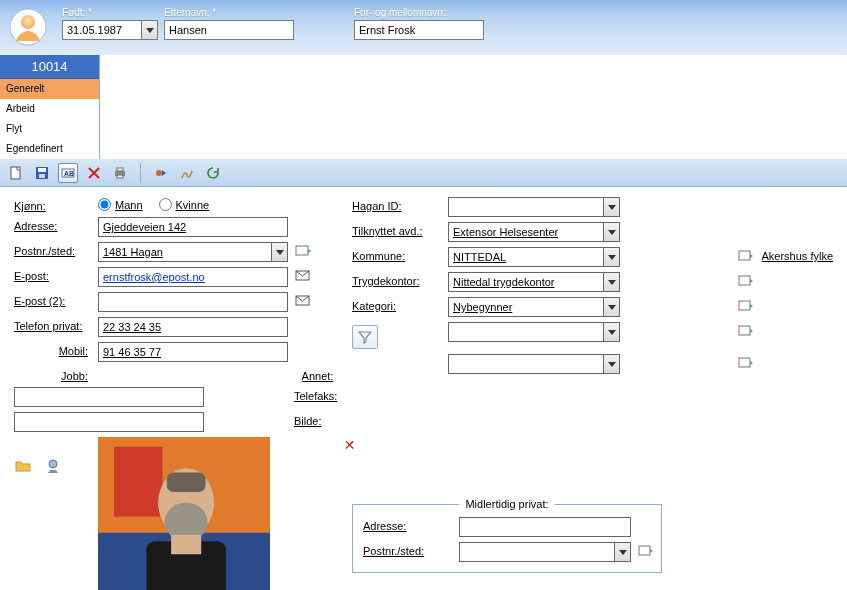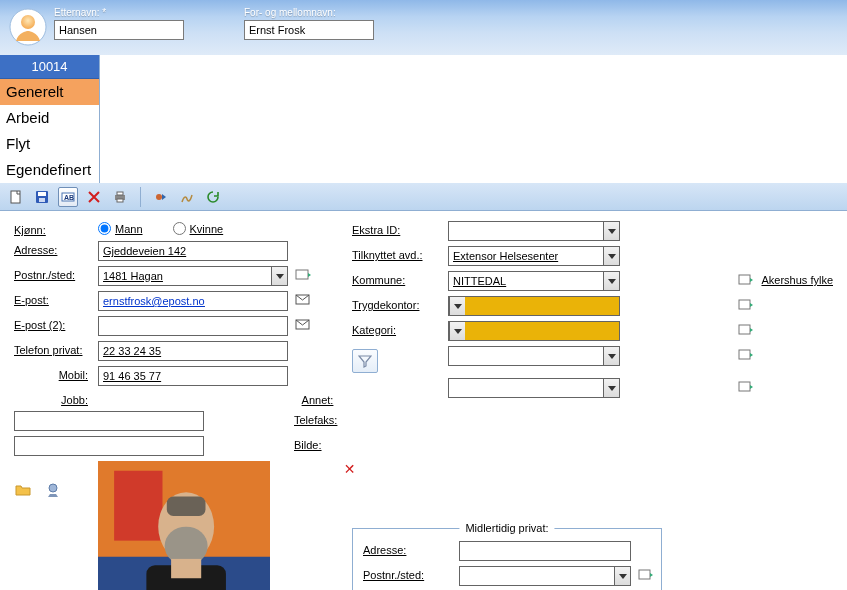--- a/index.html
+++ b/index.html
@@ -25,21 +25,21 @@
   .combo { display: inline-flex; align-items: stretch; border: 1px solid #7a7a7a; background: #fff; }
   .combo input { border: none; outline: none; padding: 2px 4px; font: inherit; height: 18px; }
   .combo .drop-btn { width: 16px; background: linear-gradient(#f2f2f2,#dcdcdc); border-left: 1px solid #7a7a7a; display:flex; align-items:center; justify-content:center; cursor:pointer; }
   .combo .drop-btn::after { content:''; border-left:4px solid transparent; border-right:4px solid transparent; border-top:5px solid #333; }
   .textin { border:1px solid #7a7a7a; background:#fff; padding:2px 4px; font:inherit; height:20px; }
 
   
   .main { display: flex; height: calc(590px - 55px); flex-direction: column; }
   .sidebar { width: 100px; background: #fff; border-right: 1px solid #8faed2; display:flex; flex-direction:column; }
   .sidebar .id-box { background:#3d70c5; color:#fff; text-align:center; font-size:13px; padding:4px 0; border-bottom:1px solid #305fa9; }
-  .sidebar .nav-item { padding:4px 6px; font-size:15px; cursor:pointer; border-bottom:1px solid transparent; }
+  .sidebar .nav-item { padding:4px 6px; font-size:10px; cursor:pointer; border-bottom:1px solid transparent; }
   .sidebar .nav-item.active { background:#f5a25e; }
   .content { flex:1; background:#fff; display:flex; flex-direction:column;text-decoration:underline; }
 
   
   .toolbar { height: 28px; background: linear-gradient(#d7e6f7,#bcd5ef); border-bottom:1px solid #8faed2; display:flex; align-items:center; padding:0 6px; gap:6px; }
   .tb-btn { width:20px; height:20px; display:flex; align-items:center; justify-content:center; border:1px solid transparent; border-radius:2px; cursor:pointer; }
   .tb-btn.boxed { border:1px solid #6f8fb7; background: linear-gradient(#fff,#e3ebf5); }
   .tb-sep { width:1px; height:20px; background:#8faed2; margin:0 4px; }
   .tb-btn svg { width:14px; height:14px; }
 
@@ -51,21 +51,21 @@
   .flabel { font-size:11px; padding-top:3px; }
   .inp { border:1px solid #646464; background:#fff; padding:2px 4px; font:inherit; height:20px; width:190px; }
   .inp.wright { width:172px; }
   .select { display:inline-flex; border:1px solid #646464; background:#eab308; height:20px; width:190px; }
   .select input { border:none; outline:none; padding:2px 4px; font:inherit; flex:1; height:18px; min-width:0; }
   .select.wright { width:172px; }
   .select .drop-btn { width:16px; background:linear-gradient(#f2f2f2,#dcdcdc); border-left:1px solid #646464; display:flex; align-items:center; justify-content:center; cursor:pointer; }
   .select .drop-btn::after { content:''; border-left:4px solid transparent; border-right:4px solid transparent; border-top:5px solid #333; }
   .icon-btn { width:18px; height:18px; display:flex; align-items:center; justify-content:center; cursor:pointer; }
   .icon-btn svg { width:16px; height:16px; }
-  .radios { display:flex; gap:30px; align-items:center; }
+  .radios { display:flex; gap:16px; align-items:center; }
   .radios label { display:flex; align-items:center; gap:4px; cursor:pointer; }
   .radios input { margin:0; }
   .link { color:#0033cc; text-decoration:underline; }
   .filter-btn { width:26px; height:24px; border:1px solid #8faed2; background:linear-gradient(#fafcff,#e5eef8); display:flex; align-items:center; justify-content:center; cursor:pointer; border-radius:2px; }
   .filter-btn svg { width:14px; height:14px; }
 
   .sidelabel { font-size:11px; padding-top:3px; white-space:nowrap; }
   .photo-wrap { position:relative; }
   .photo { width:172px; height:170px; background:#ccc; border:0; display:block; }
   .photo svg { width:100%; height:100%; display:block; }
@@ -88,20 +88,27 @@
             <stop offset="0%" stop-color="#ffe7b5"></stop>
             <stop offset="100%" stop-color="#f4a950"></stop>
           </radialGradient>
         </defs>
       <circle cx="20" cy="20" r="18" fill="#fff" stroke="#9dbde0" stroke-width="1"></circle>
       <circle cx="20" cy="15" r="7" fill="url(#g1)"></circle>
       <path d="M8 34c2-8 10-10 12-10s10 2 12 10" fill="#f3b05f"></path>
     </svg>
   </div>
 
+  <div class="hfield">
+    <span class="lbl">Født: *</span>
+    <span class="combo">
+      <input style="width: 78px;" value="31.05.1987">
+      <span class="drop-btn"></span>
+    </span>
+  </div>
 
   <div class="hfield" style="margin-left:6px">
     <span class="lbl">Etternavn: *</span>
     <input class="textin" style="width: 130px;" value="Hansen">
   </div>
 
   <div class="hfield" style="margin-left:60px">
     <span class="lbl">For- og mellomnavn:</span>
     <input class="textin" style="width: 130px;" value="Ernst Frosk">
   </div>
@@ -269,21 +276,21 @@
                 <svg viewBox="0 0 16 16">
                   <circle cx="8" cy="6" r="4" fill="#9fb6d8" stroke="#5d7ca8"></circle>
                   <path d="M5 12h6l2 3H3z" fill="#7e95b8"></path>
                 </svg>
               </span>
           </div>
         </div>
 
         <div style="flex:1">
           <div class="col right">
-            <span class="flabel">Ekstra ID:</span>
+            <span class="flabel">Hagan ID:</span>
             <span class="select wright">
                 <input value="" style="">
                 <span class="drop-btn"></span>
               </span>
             <span></span>
               <span></span>
 
             <span class="flabel">Tilknyttet avd.:</span>
             <span class="select wright">
                 <input value="Extensor Helsesenter" style="">
@@ -300,32 +307,34 @@
             <span class="icon-btn">
                 <svg viewBox="0 0 16 16">
                   <rect x="1" y="3" width="11" height="9" fill="#fff" stroke="#777"></rect>
                   <path d="M12 6l3 2-3 2" fill="#3a7"></path>
                 </svg>
               </span>
             <span class="sidelabel">Akershus fylke</span>
 
             <span class="flabel">Trygdekontor:</span>
             <span class="select wright">
+                <input value="Nittedal trygdekontor" style="">
                 <span class="drop-btn"></span>
               </span>
             <span class="icon-btn">
                 <svg viewBox="0 0 16 16">
                   <rect x="1" y="3" width="11" height="9" fill="#fff" stroke="#777"></rect>
                   <path d="M12 6l3 2-3 2" fill="#3a7"></path>
                 </svg>
               </span>
             <span></span>
 
             <span class="flabel">Kategori:</span>
             <span class="select wright">
+                <input value="Nybegynner" style="">
                 <span class="drop-btn"></span>
               </span>
             <span class="icon-btn">
                 <svg viewBox="0 0 16 16">
                   <rect x="1" y="3" width="11" height="9" fill="#fff" stroke="#777"></rect>
                   <path d="M12 6l3 2-3 2" fill="#3a7"></path>
                 </svg>
               </span>
             <span></span>
 

